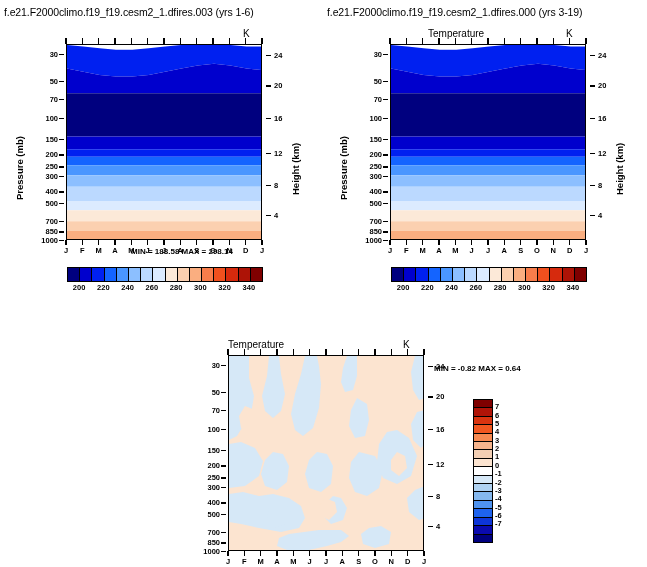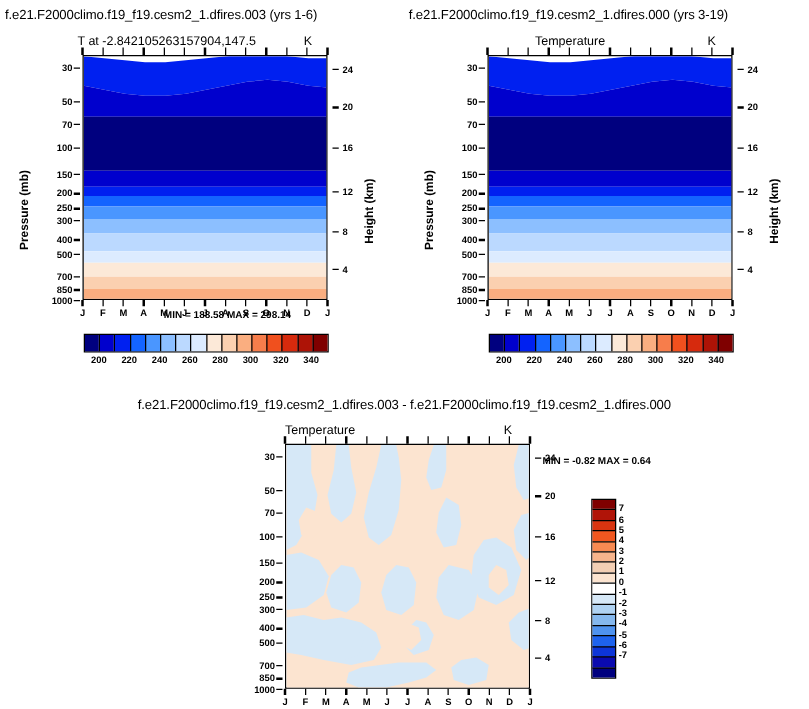--- a/index.html
+++ b/index.html
@@ -25,21 +25,20 @@
   .vcbar-lab{position:absolute;font-size:7.5px;font-weight:bold;white-space:nowrap;}
   svg{display:block;}
 </style>
 </head>
 <body>
 
 <div class="abs hdr" style="left:4px;top:6px;">f.e21.F2000climo.f19_f19.cesm2_1.dfires.003 (yrs 1-6)</div>
 <div class="abs hdr" style="left:327px;top:6px;">f.e21.F2000climo.f19_f19.cesm2_1.dfires.000 (yrs 3-19)</div>
 
 <div class="abs" style="left:0;top:25px;width:320px;height:275px;">
-  <div class="abs panel-title" style="left:62px;top:3px;">T at -2.842105263157904,147.5</div>
   <div class="abs kunit" style="left:243px;top:3px;">K</div>
 
   <div class="abs axlabel rot-left" style="left:14px;top:175px;">Pressure (mb)</div>
   <div class="abs axlabel rot-left" style="left:290px;top:170px;">Height (km)</div>
 
   <div class="abs plotbox" id="plot-left" style="left:66px;top:19px;width:196px;height:196px;">
       <svg width="196" height="196" viewBox="0 0 196 196" preserveAspectRatio="none">
         <path d="M0.0,0.0 L16.3,1.6 L32.7,3.2 L49.0,4.8 L65.3,4.8 L81.7,3.2 L98.0,1.6 L114.3,0.0 L130.7,-1.6 L147.0,-1.6 L163.3,0.0 L179.7,1.6 L196.0,1.6 L196.0,25.2 L179.7,23.6 L163.3,20.4 L147.0,18.8 L130.7,20.4 L114.3,23.6 L98.0,26.8 L81.7,30.0 L65.3,31.6 L49.0,31.6 L32.7,30.0 L16.3,26.8 L0.0,23.6 Z" fill="#0020F0"></path>
         <path d="M0.0,23.6 L16.3,26.8 L32.7,30.0 L49.0,31.6 L65.3,31.6 L81.7,30.0 L98.0,26.8 L114.3,23.6 L130.7,20.4 L147.0,18.8 L163.3,20.4 L179.7,23.6 L196.0,25.2 L196.0,48.3 L179.7,48.3 L163.3,48.3 L147.0,48.3 L130.7,48.3 L114.3,48.3 L98.0,48.3 L81.7,48.3 L65.3,48.3 L49.0,48.3 L32.7,48.3 L16.3,48.3 L0.0,48.3 Z" fill="#0000CD"></path>
         <path d="M0,48.3 L196,48.3 L196,91.5 L0,91.5 Z" fill="#00007F"></path>
@@ -310,21 +309,20 @@
       <div class="tickmark" style="left: 113.733px; top: 1px; width: 1.3px; height: 6px;"></div>
       <div class="tickmark" style="left: 130.067px; top: 1px; width: 1.3px; height: 6px;"></div>
       <div class="tickmark" style="left: 146.4px; top: 1px; width: 1.3px; height: 6px;"></div>
       <div class="tickmark" style="left: 162.733px; top: 1px; width: 1.3px; height: 6px;"></div>
       <div class="tickmark" style="left: 179.067px; top: 1px; width: 1.3px; height: 6px;"></div>
       <div class="tickmark" style="left: 195.4px; top: 1px; width: 1.3px; height: 6px;"></div>
     </div>
   </div>
 
 <div class="abs" style="left:0;top:315px;width:647px;height:252px;">
-  <div class="abs hdr" style="left:0;top:3px;width:647px;text-align:center;">f.e21.F2000climo.f19_f19.cesm2_1.dfires.003 - f.e21.F2000climo.f19_f19.cesm2_1.dfires.000</div>
 
   <div class="abs panel-title" style="left:228px;top:24px;">Temperature</div>
   <div class="abs kunit" style="left:403px;top:24px;">K</div>
 
   <div class="abs plotbox" id="plot-diff" style="left:228px;top:40px;width:196px;height:196px;">
     <svg width="196" height="196" viewBox="0 0 196 196" preserveAspectRatio="none">
       <rect x="0" y="0" width="196" height="196" fill="#FCE4D0"></rect>
       <g fill="#D6E8F7" stroke="none">
         <path d="M20,0 L20,22 L25,40 L22,58 L14,70 L8,80 L0,84 L0,0 Z"></path>
         <path d="M40,0 L38,20 L33,40 L36,55 L44,62 L52,55 L56,38 L52,18 L50,0 Z"></path>

